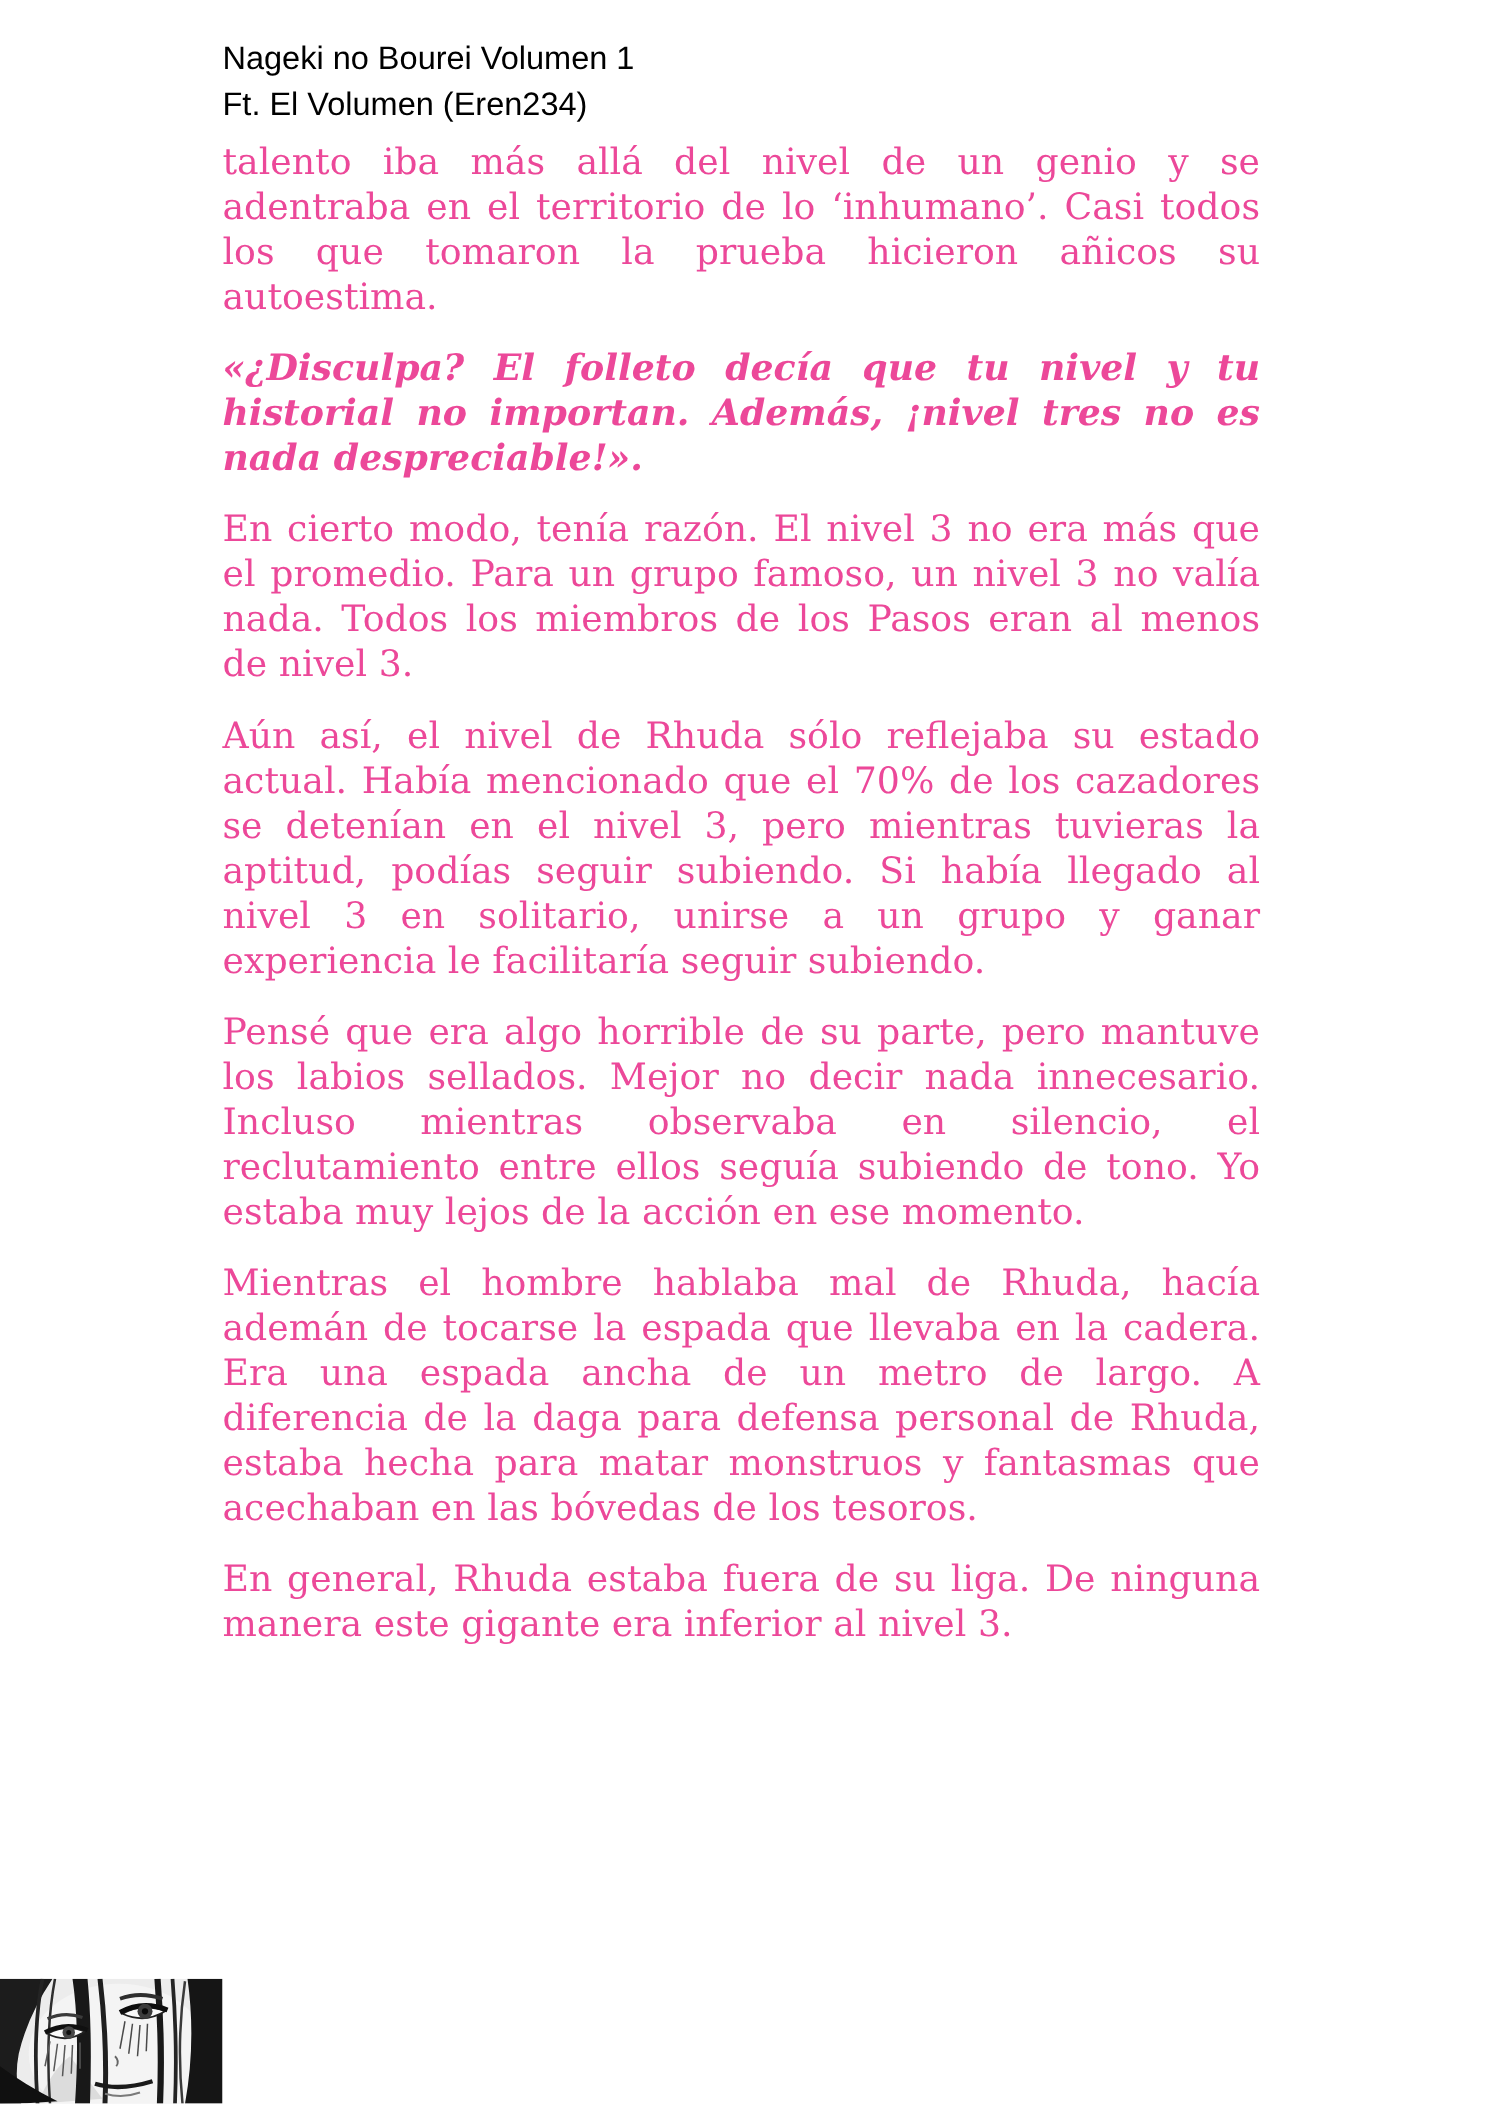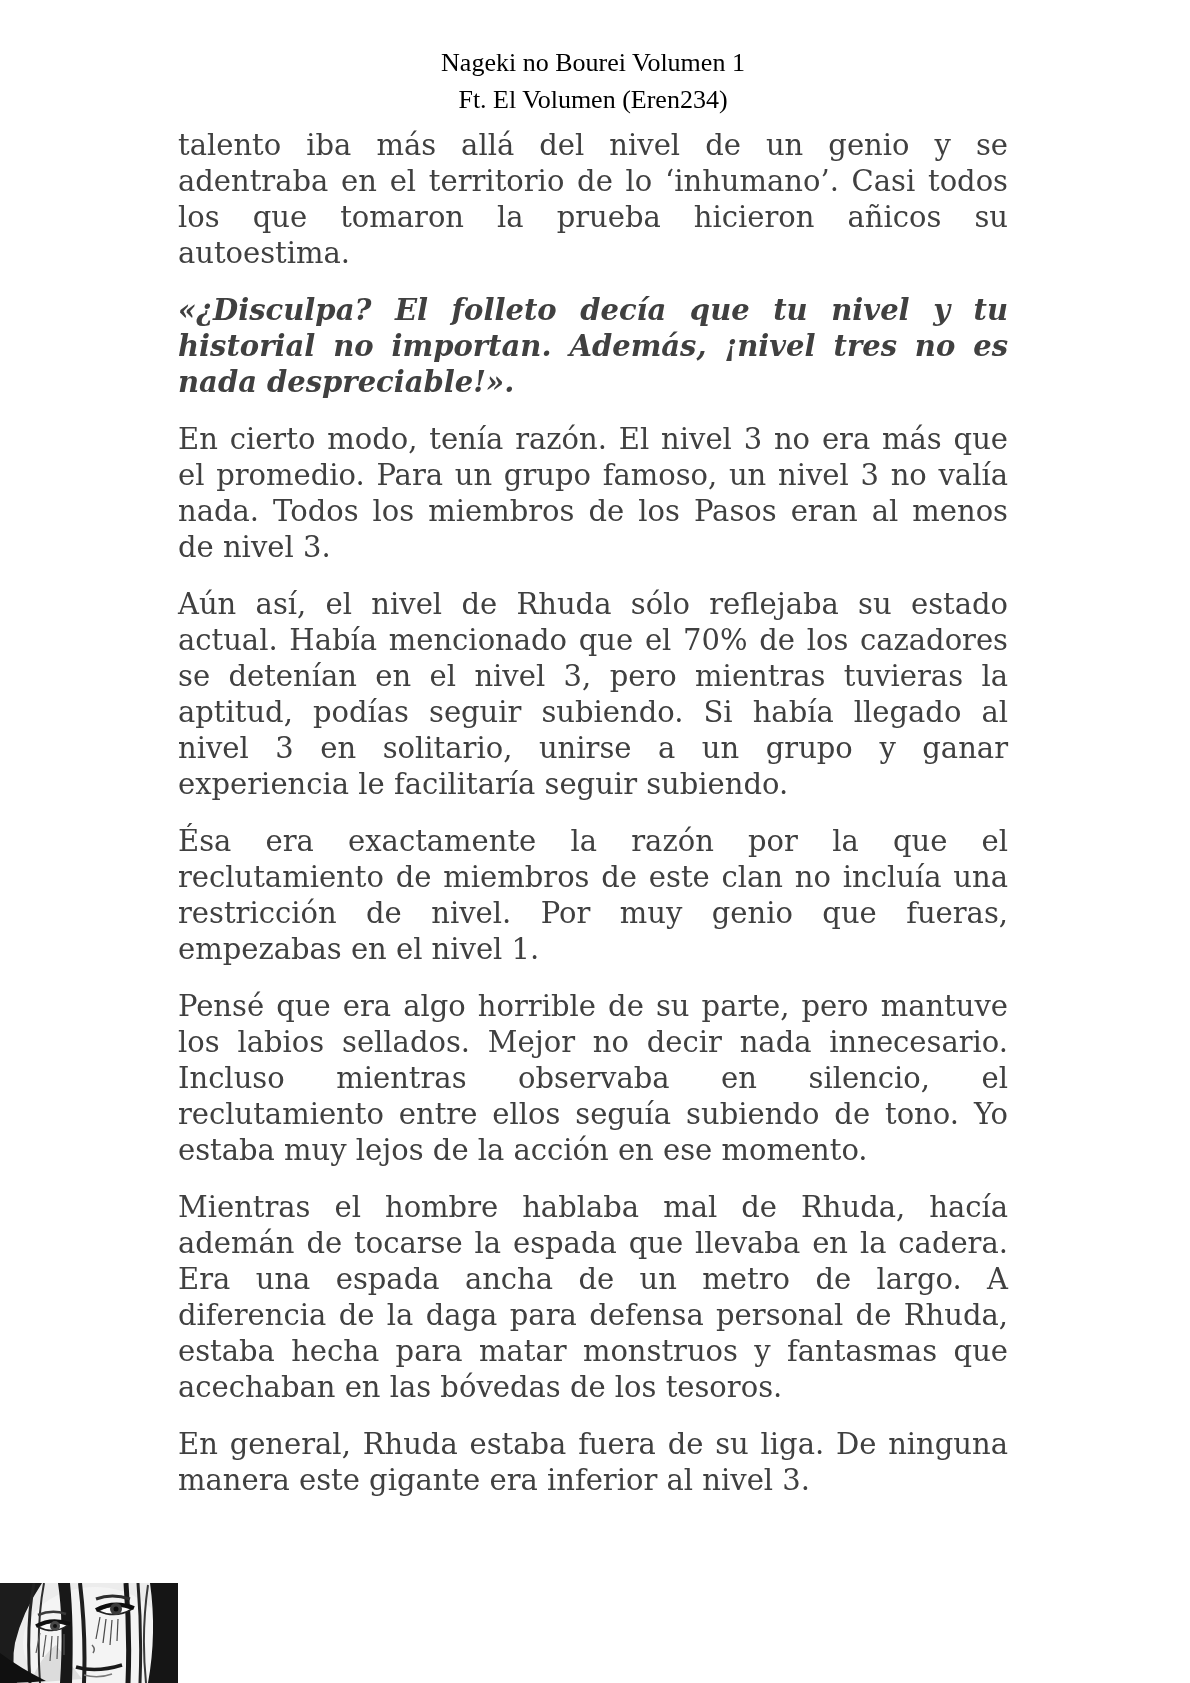--- a/index.html
+++ b/index.html
@@ -6,36 +6,36 @@
   .page {
     position: relative;
     width: 1190px;
     height: 1683px;
     background: #ffffff;
     overflow: hidden;
     font-family: "DejaVu Serif", serif;
     color: #141414;
   }
   .page-header {
-    padding-top: 44px;
+    padding-top: 28px;
     width: 830px;
     margin-left: 178px;
-    text-align: center;
-    font-family: Liberation Serif, serif;
+    text-align: left;
+    font-family: Liberation Sans, sans-serif;
     font-size: 26px;
     line-height: 37px;
     color: #000000;
   }
   .body-text {
     width: 830px;
     margin: 9px 0 0 178px;
     font-size: 29px;
     line-height: 36px;
     text-align: justify;
-    color: #404040;
+    color: #ec4899;
   }
   .body-text p.para {
     margin: 0 0 21px 0;
     padding: 0;
   }
   .italic { font-style: italic; font-weight: bold; }
   .corner-image {
     position: absolute;
     left: 0;
     bottom: 0;
@@ -52,21 +52,20 @@
   <div class="page-header">
     <div>Nageki no Bourei Volumen 1</div>
     <div>Ft. El Volumen (Eren234)</div>
   </div>
 
   <div class="body-text">
     <p class="para">talento iba más allá del nivel de un genio y se adentraba en el territorio de lo ‘inhumano’. Casi todos los que tomaron la prueba hicieron añicos su autoestima.</p>
     <p class="para italic">«¿Disculpa? El folleto decía que tu nivel y tu historial no importan. Además, ¡nivel tres no es nada despreciable!».</p>
     <p class="para">En cierto modo, tenía razón. El nivel 3 no era más que el promedio. Para un grupo famoso, un nivel 3 no valía nada. Todos los miembros de los Pasos eran al menos de nivel 3.</p>
     <p class="para">Aún así, el nivel de Rhuda sólo reflejaba su estado actual. Había mencionado que el 70% de los cazadores se detenían en el nivel 3, pero mientras tuvieras la aptitud, podías seguir subiendo. Si había llegado al nivel 3 en solitario, unirse a un grupo y ganar experiencia le facilitaría seguir subiendo.</p>
-    <p class="para">Ésa era exactamente la razón por la que el reclutamiento de miembros de este clan no incluía una restricción de nivel. Por muy genio que fueras, empezabas en el nivel 1.</p>
     <p class="para">Pensé que era algo horrible de su parte, pero mantuve los labios sellados. Mejor no decir nada innecesario. Incluso mientras observaba en silencio, el reclutamiento entre ellos seguía subiendo de tono. Yo estaba muy lejos de la acción en ese momento.</p>
     <p class="para">Mientras el hombre hablaba mal de Rhuda, hacía ademán de tocarse la espada que llevaba en la cadera. Era una espada ancha de un metro de largo. A diferencia de la daga para defensa personal de Rhuda, estaba hecha para matar monstruos y fantasmas que acechaban en las bóvedas de los tesoros.</p>
     <p class="para">En general, Rhuda estaba fuera de su liga. De ninguna manera este gigante era inferior al nivel 3.</p>
   </div>
 
   <div class="corner-image">
     <svg viewBox="0 0 178 100" width="178" height="100" xmlns="http://www.w3.org/2000/svg">
       <rect width="178" height="100" fill="#ececec"></rect>
       <ellipse cx="95" cy="60" rx="72" ry="56" fill="#f4f4f4"></ellipse>
       <path d="M30,100 Q42,72 56,62 L82,96 Z" fill="#dcdcdc"></path>

